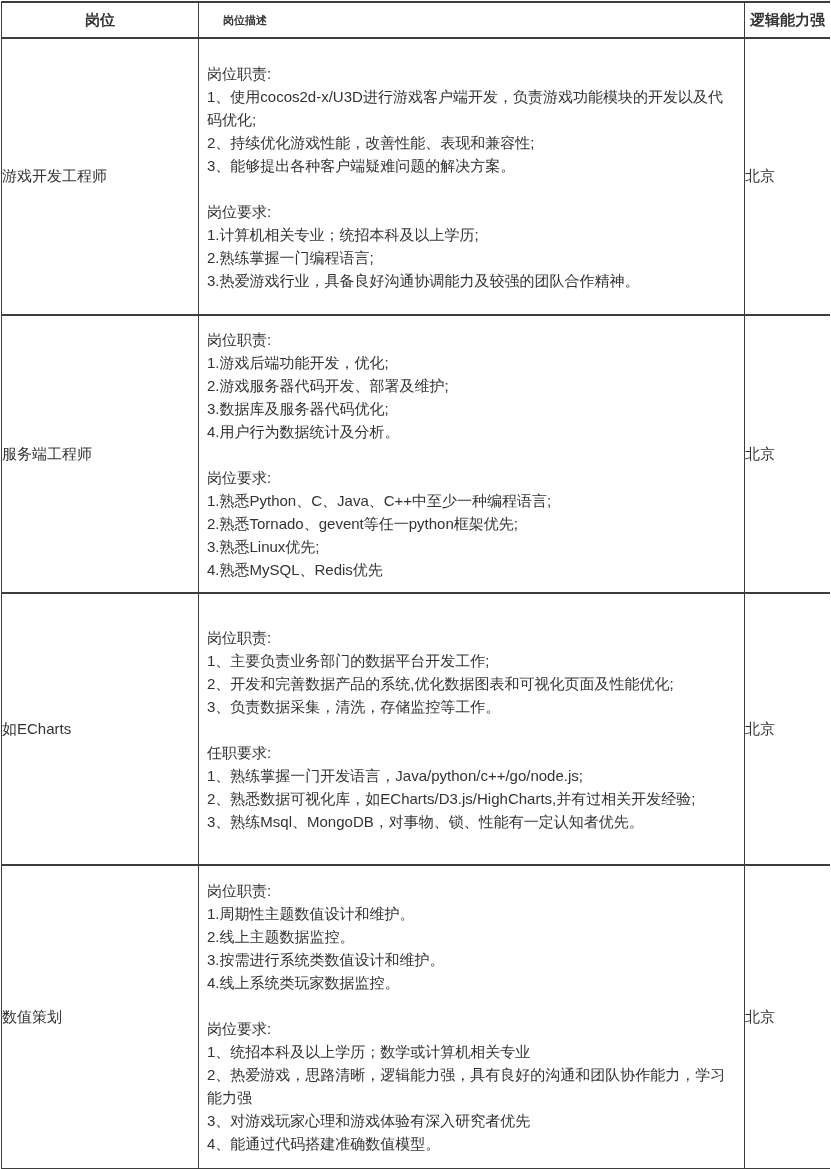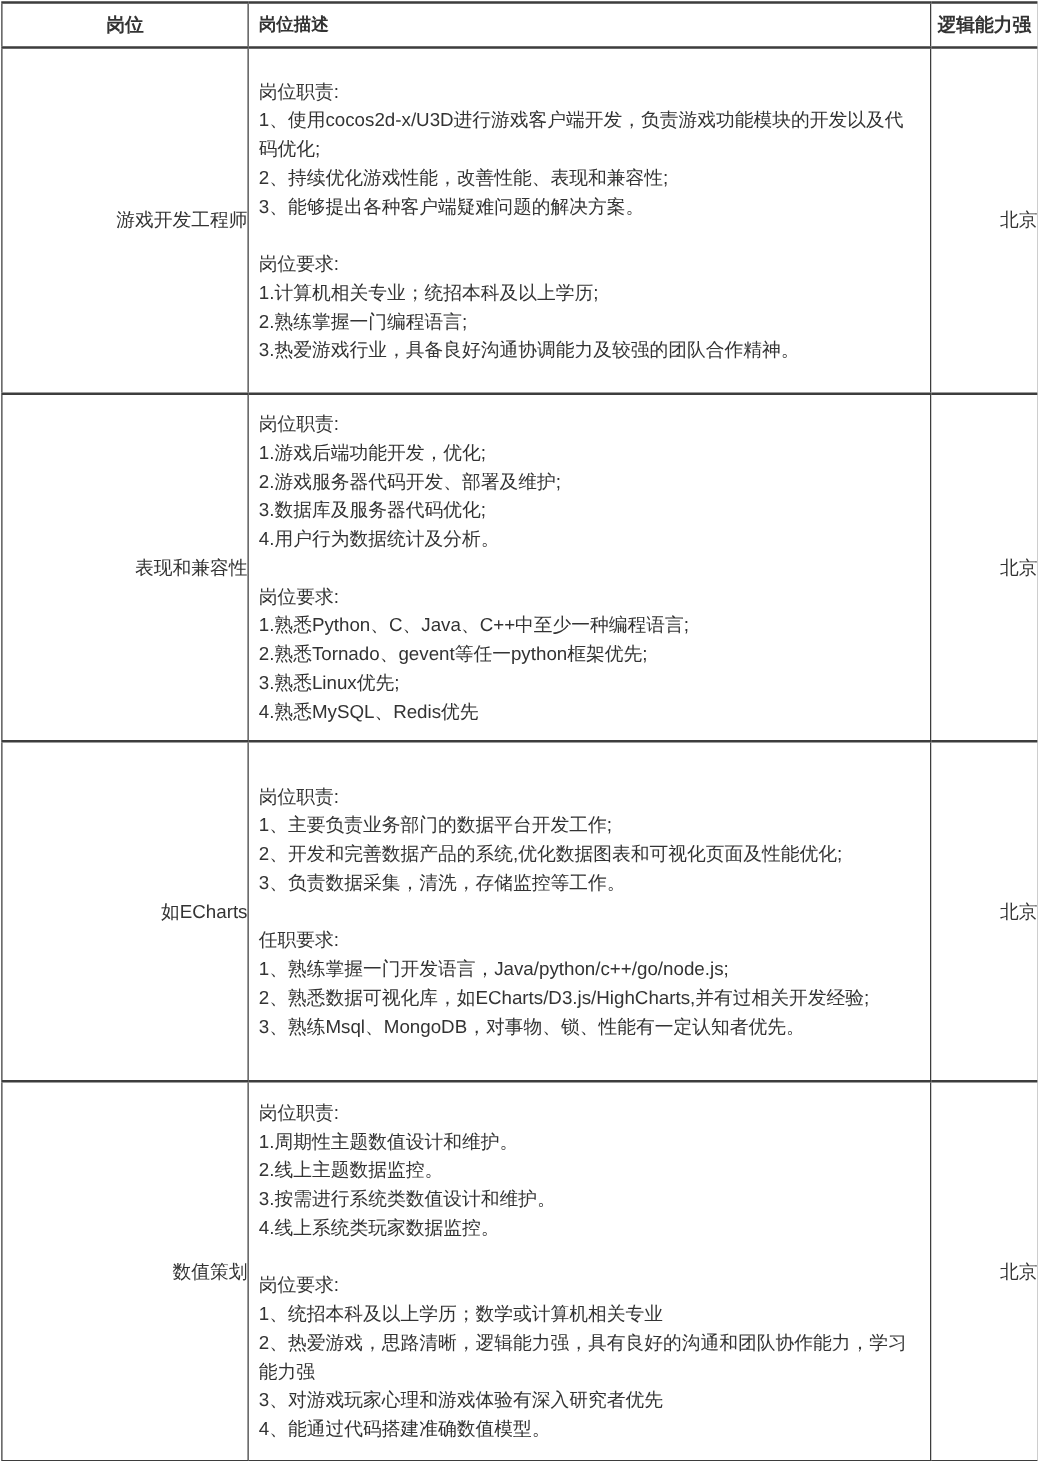--- a/index.html
+++ b/index.html
@@ -41,25 +41,25 @@
   tr.row-3 { height: 304px; }
 
   th.h-position, th.h-location {
     font-weight: bold;
     text-align: center;
     font-size: 15px;
   }
   th.h-desc {
     font-weight: bold;
     text-align: left;
-    padding-left: 8px;
-    font-size: 14px;
+    padding-left: 24px;
+    font-size: 11px;
   }
   td.cell-position, td.cell-location {
-    text-align: right;
+    text-align: left;
     font-size: 15px;
   }
   td.cell-desc {
     text-align: left;
     padding: 10px 8px;
     margin-left: 44px;
   }
   .desc-text {
     white-space: pre-line;
     line-height: 23px;
@@ -93,21 +93,21 @@
 3、能够提出各种客户端疑难问题的解决方案。
 
 岗位要求:
 1.计算机相关专业；统招本科及以上学历;
 2.熟练掌握一门编程语言;
 3.热爱游戏行业，具备良好沟通协调能力及较强的团队合作精神。</div>
         </td>
         <td class="cell-location">北京</td>
       </tr>
       <tr class="row-1">
-        <td class="cell-position">表现和兼容性</td>
+        <td class="cell-position">服务端工程师</td>
         <td class="cell-desc">
           <div class="desc-text">岗位职责:
 1.游戏后端功能开发，优化;
 2.游戏服务器代码开发、部署及维护;
 3.数据库及服务器代码优化;
 4.用户行为数据统计及分析。
 
 岗位要求:
 1.熟悉Python、C、Java、C++中至少一种编程语言;
 2.熟悉Tornado、gevent等任一python框架优先;

